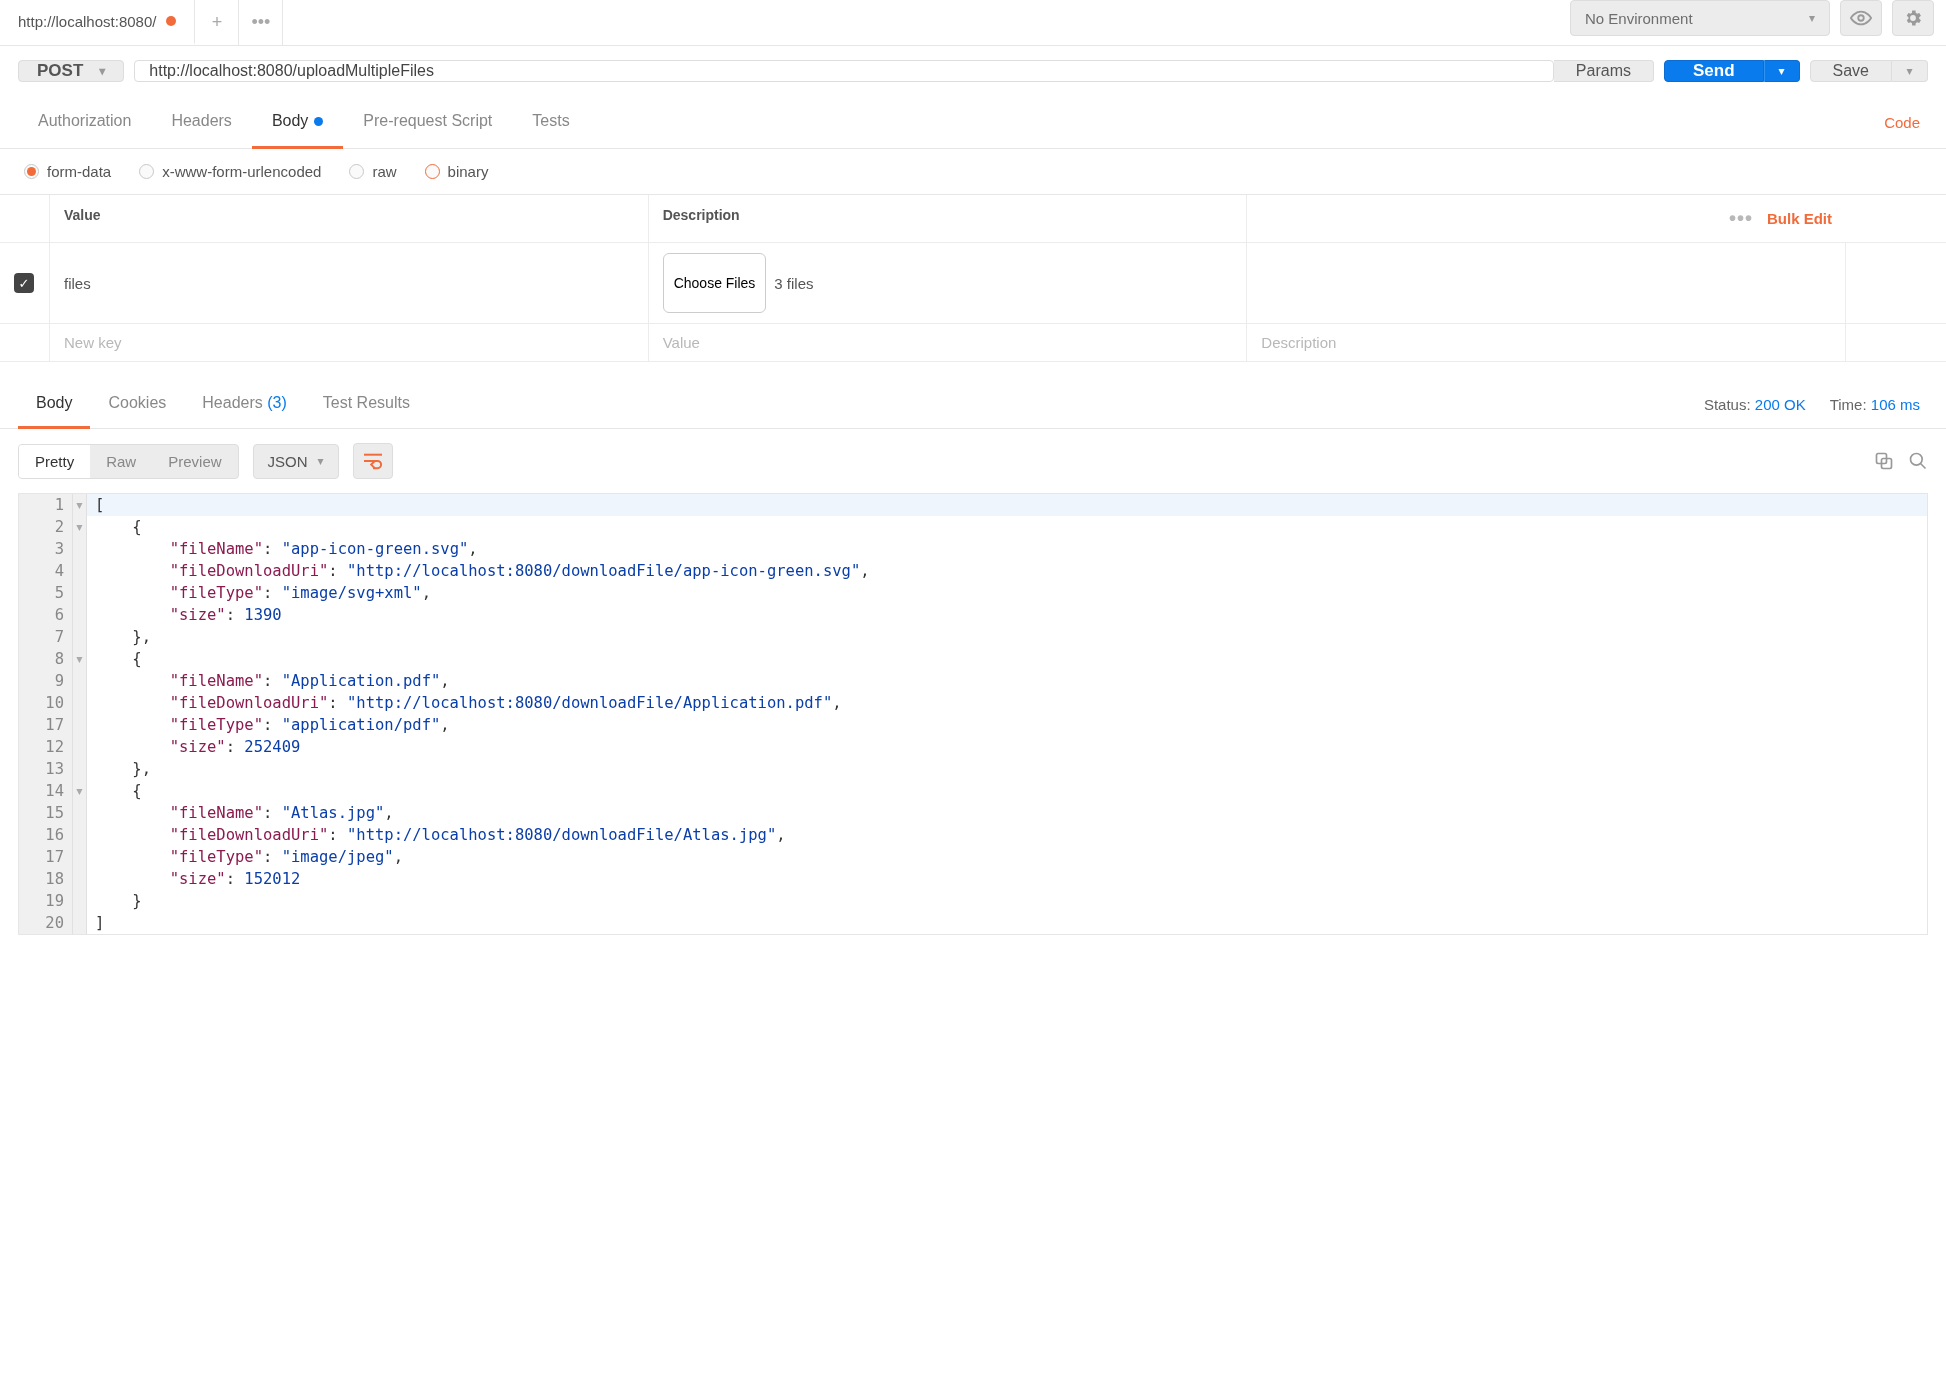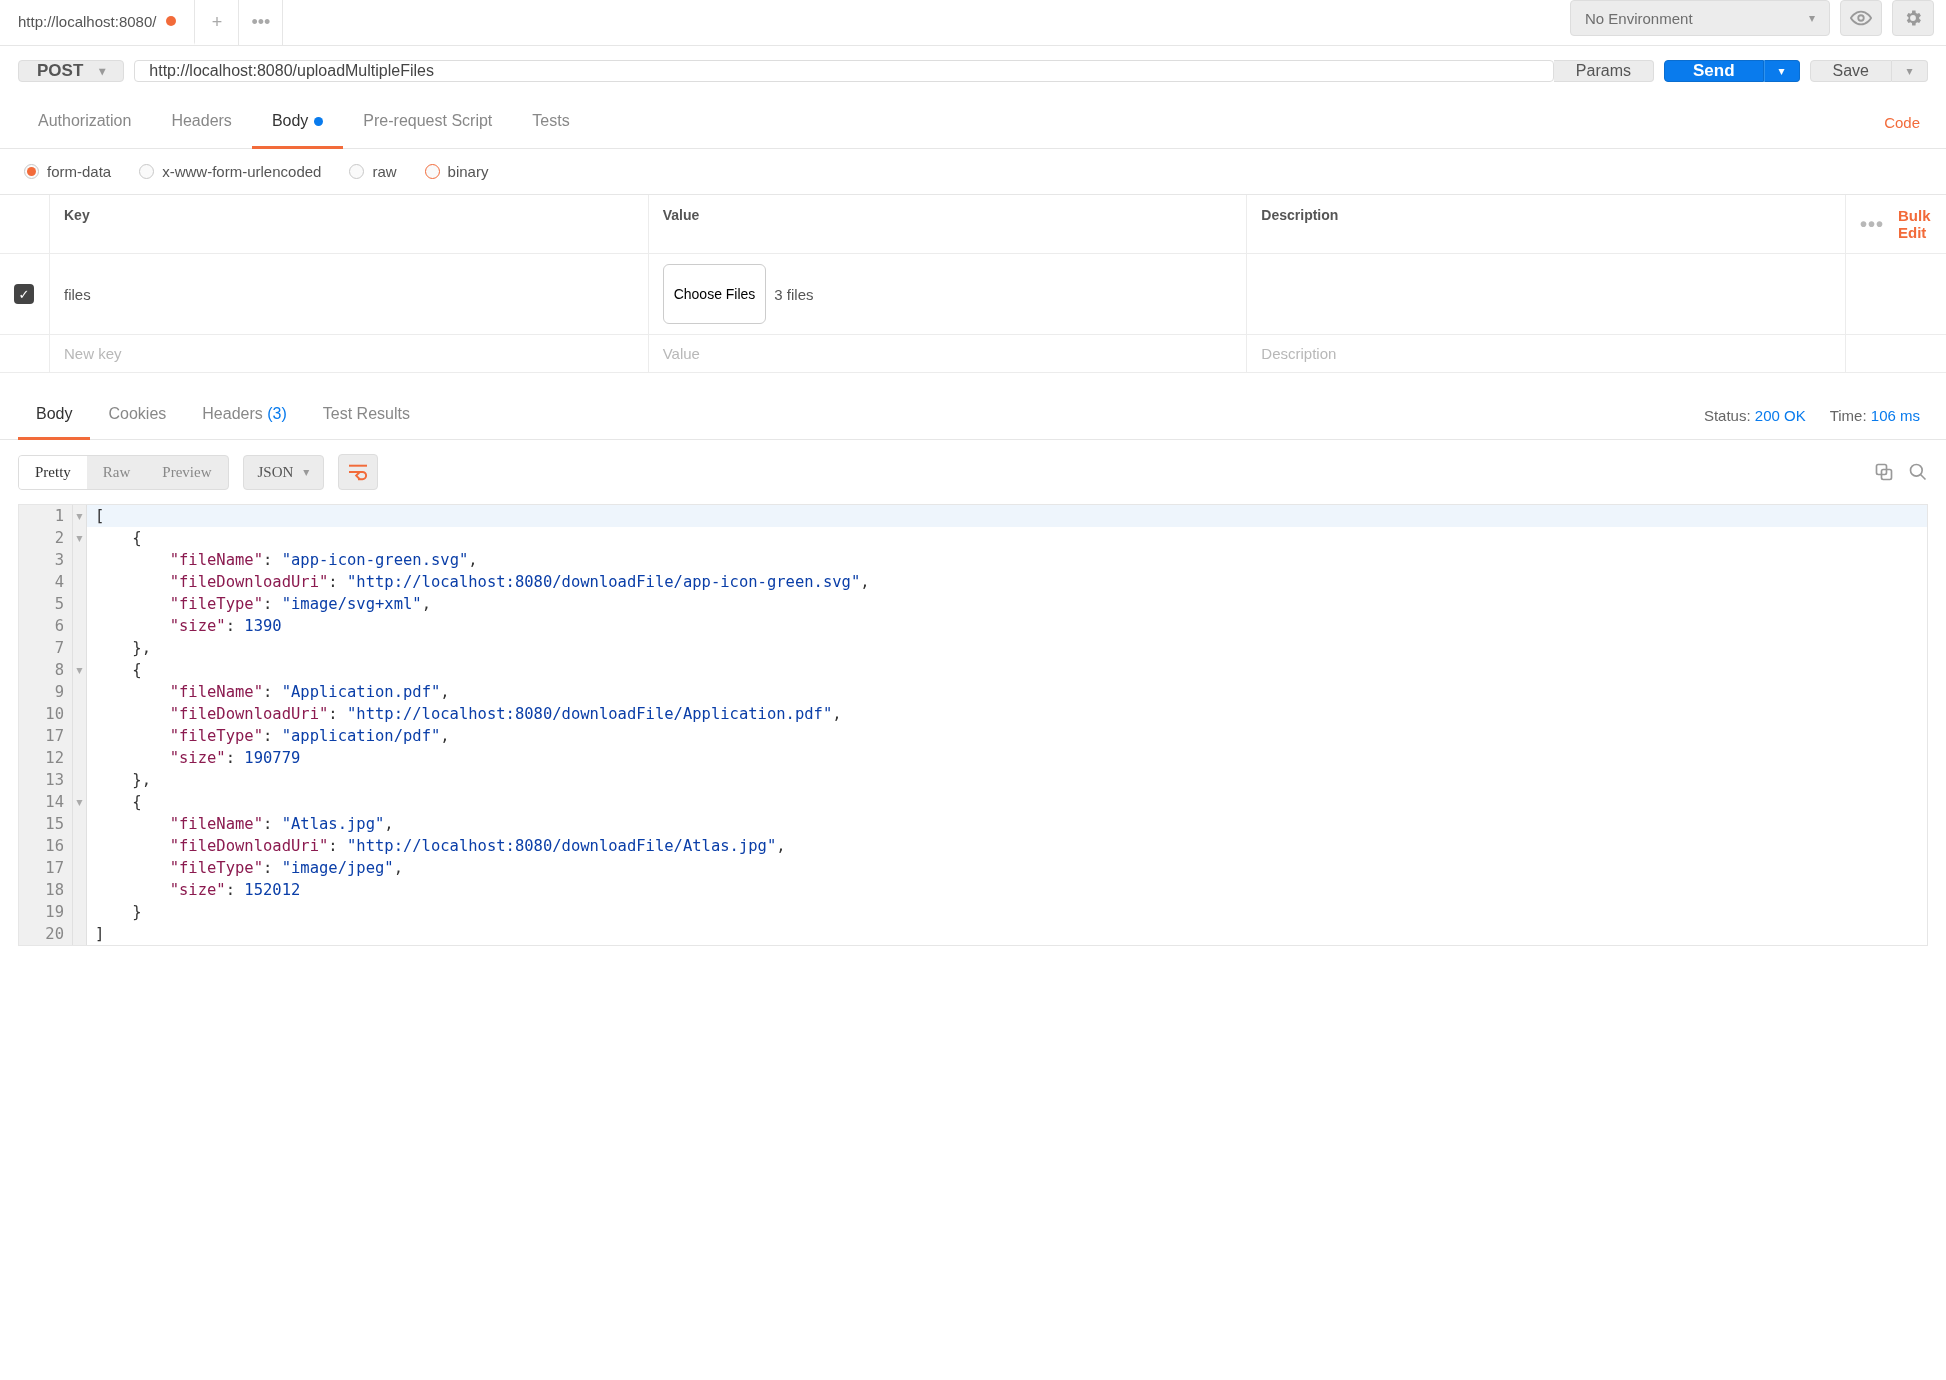--- a/index.html
+++ b/index.html
@@ -255,21 +255,20 @@
 }
 .resp-tab.active { color: #333; border-bottom-color: #f26b3a; }
 .resp-tab .count { color: #097bed; }
 .resp-status { margin-left: auto; display: flex; gap: 24px; font-size: 15px; color: #666; padding-right: 8px;}
 .resp-status .val { color: #097bed; }
 .viewer-controls {
   display: flex;
   align-items: center;
   padding: 14px 18px;
   gap: 14px;
-  font-family: Liberation Serif, serif;
 }
 .seg-group {
   background: #ececec; border: 1px solid #ddd; border-radius: 4px;
   display: flex; overflow: hidden;
 }
 .seg { padding: 8px 16px; font-size: 15px; color: #888; cursor: pointer; }
 .seg.active { background: #fff; color: #333; }
 .format-select {
   background: #ececec; border: 1px solid #ddd; border-radius: 4px;
   padding: 8px 14px; display: flex; align-items: center; gap: 10px;
@@ -401,21 +400,20 @@
   </div>
   <div class="radio-option">
     <span class="radio ring-orange"></span>
     <span>binary</span>
   </div>
 </div>
 
 <div class="formdata-table">
   <div class="formdata-header">
     <div></div>
-    <div>Key</div>
     <div>Value</div>
     <div>Description</div>
     <div class="actions-col">
       <span class="triple-dots">•••</span>
       <span class="bulk-edit">Bulk Edit</span>
     </div>
   </div>
   <div class="formdata-row">
     <div>
         <span class="checkbox">✓</span>
@@ -544,21 +542,21 @@
       <div class="code-content">        <span class="tok-key">"fileDownloadUri"</span><span class="tok-punc">: </span><span class="tok-str">"http://localhost:8080/downloadFile/Application.pdf"</span><span class="tok-punc">,</span></div>
     </div>
     <div class="code-line">
       <div class="gutter">17</div>
       <div class="fold"></div>
       <div class="code-content">        <span class="tok-key">"fileType"</span><span class="tok-punc">: </span><span class="tok-str">"application/pdf"</span><span class="tok-punc">,</span></div>
     </div>
     <div class="code-line">
       <div class="gutter">12</div>
       <div class="fold"></div>
-      <div class="code-content">        <span class="tok-key">"size"</span><span class="tok-punc">: </span><span class="tok-num">190779</span></div>
+      <div class="code-content">        <span class="tok-key">"size"</span><span class="tok-punc">: </span><span class="tok-num">252409</span></div>
     </div>
     <div class="code-line">
       <div class="gutter">13</div>
       <div class="fold"></div>
       <div class="code-content">    <span class="tok-punc">},</span></div>
     </div>
     <div class="code-line">
       <div class="gutter">14</div>
       <div class="fold">▾</div>
       <div class="code-content">    <span class="tok-punc">{</span></div>

